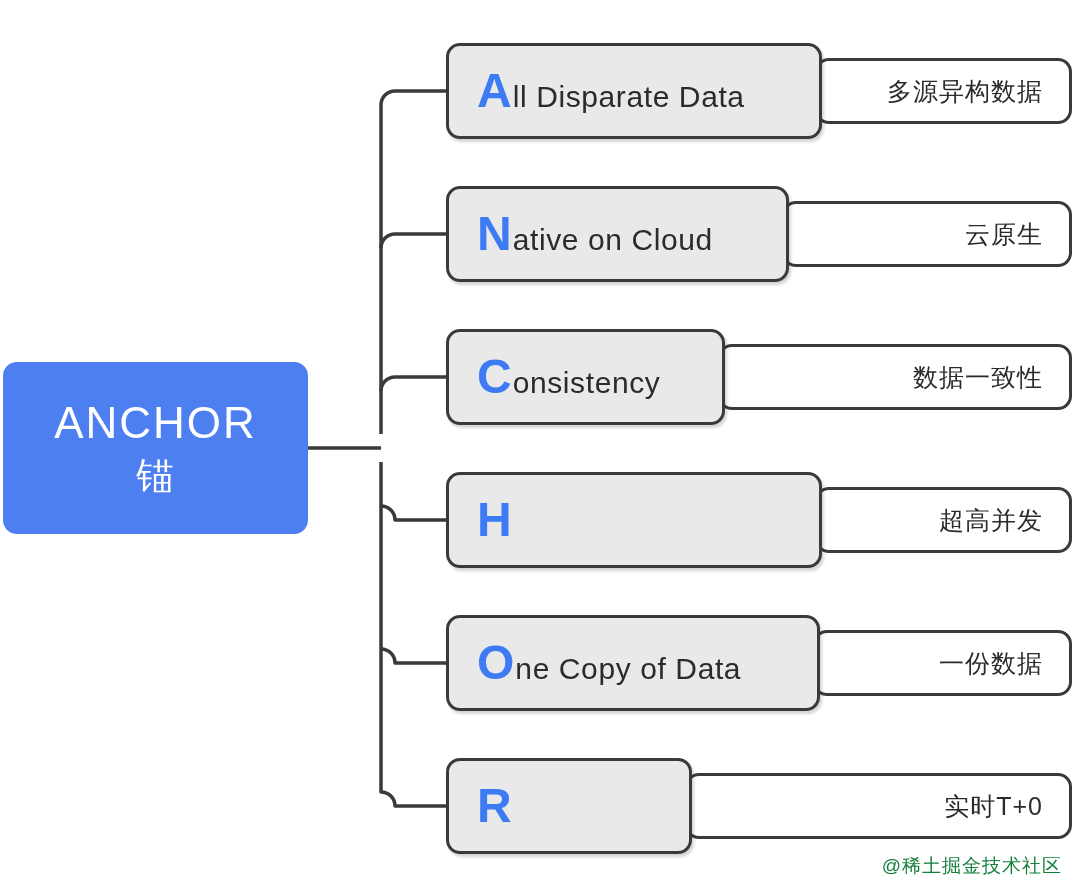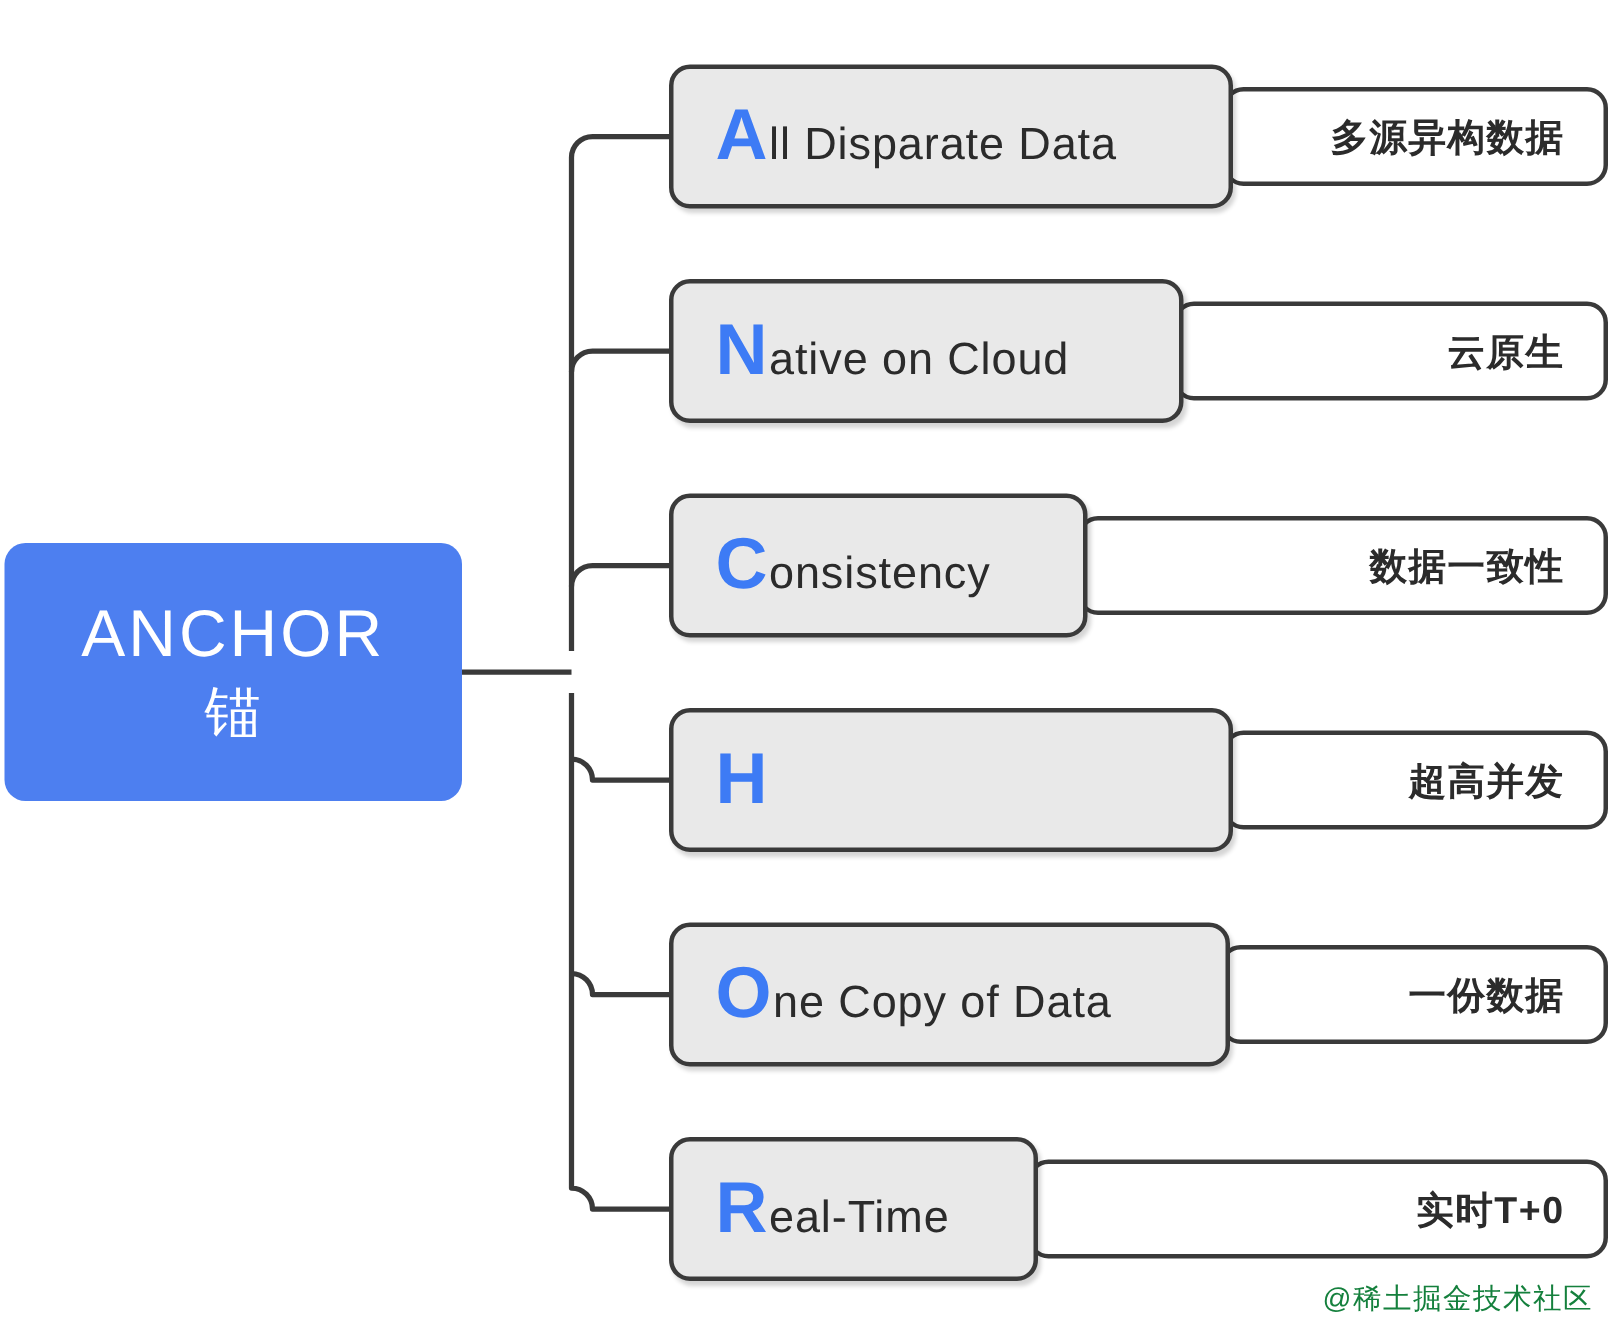--- a/index.html
+++ b/index.html
@@ -112,21 +112,21 @@
     box-sizing: border-box;
     display: flex;
     align-items: center;
     justify-content: flex-end;
     padding-right: 26px;
     z-index: 2;
   }
   .white-label {
     color: #2b2b2b;
     font-size: 25px;
-    font-weight: 700;
+    font-weight: 400;
     white-space: nowrap;
     letter-spacing: 1px;
   }
 
   
   .watermark {
     position: absolute;
     right: 18px;
     bottom: 8px;
     color: #15803d;
@@ -215,21 +215,20 @@
     </div>
     <div class="white-box" style="left:813px; width:259px; top:15px;">
       <span class="white-label">一份数据</span>
     </div>
   </div>
 
   <div class="branch-row" style="top:758px;">
     <div class="gray-box" style="left:446px; width:246px;">
       <span class="branch-label">
         <span class="branch-initial">R</span>
-          <span class="branch-rest">eal-Time</span>
       </span>
     </div>
     <div class="white-box" style="left:685px; width:387px; top:15px;">
       <span class="white-label">实时T+0</span>
     </div>
   </div>
 
   <div class="watermark">@稀土掘金技术社区</div>
 
 </div>

